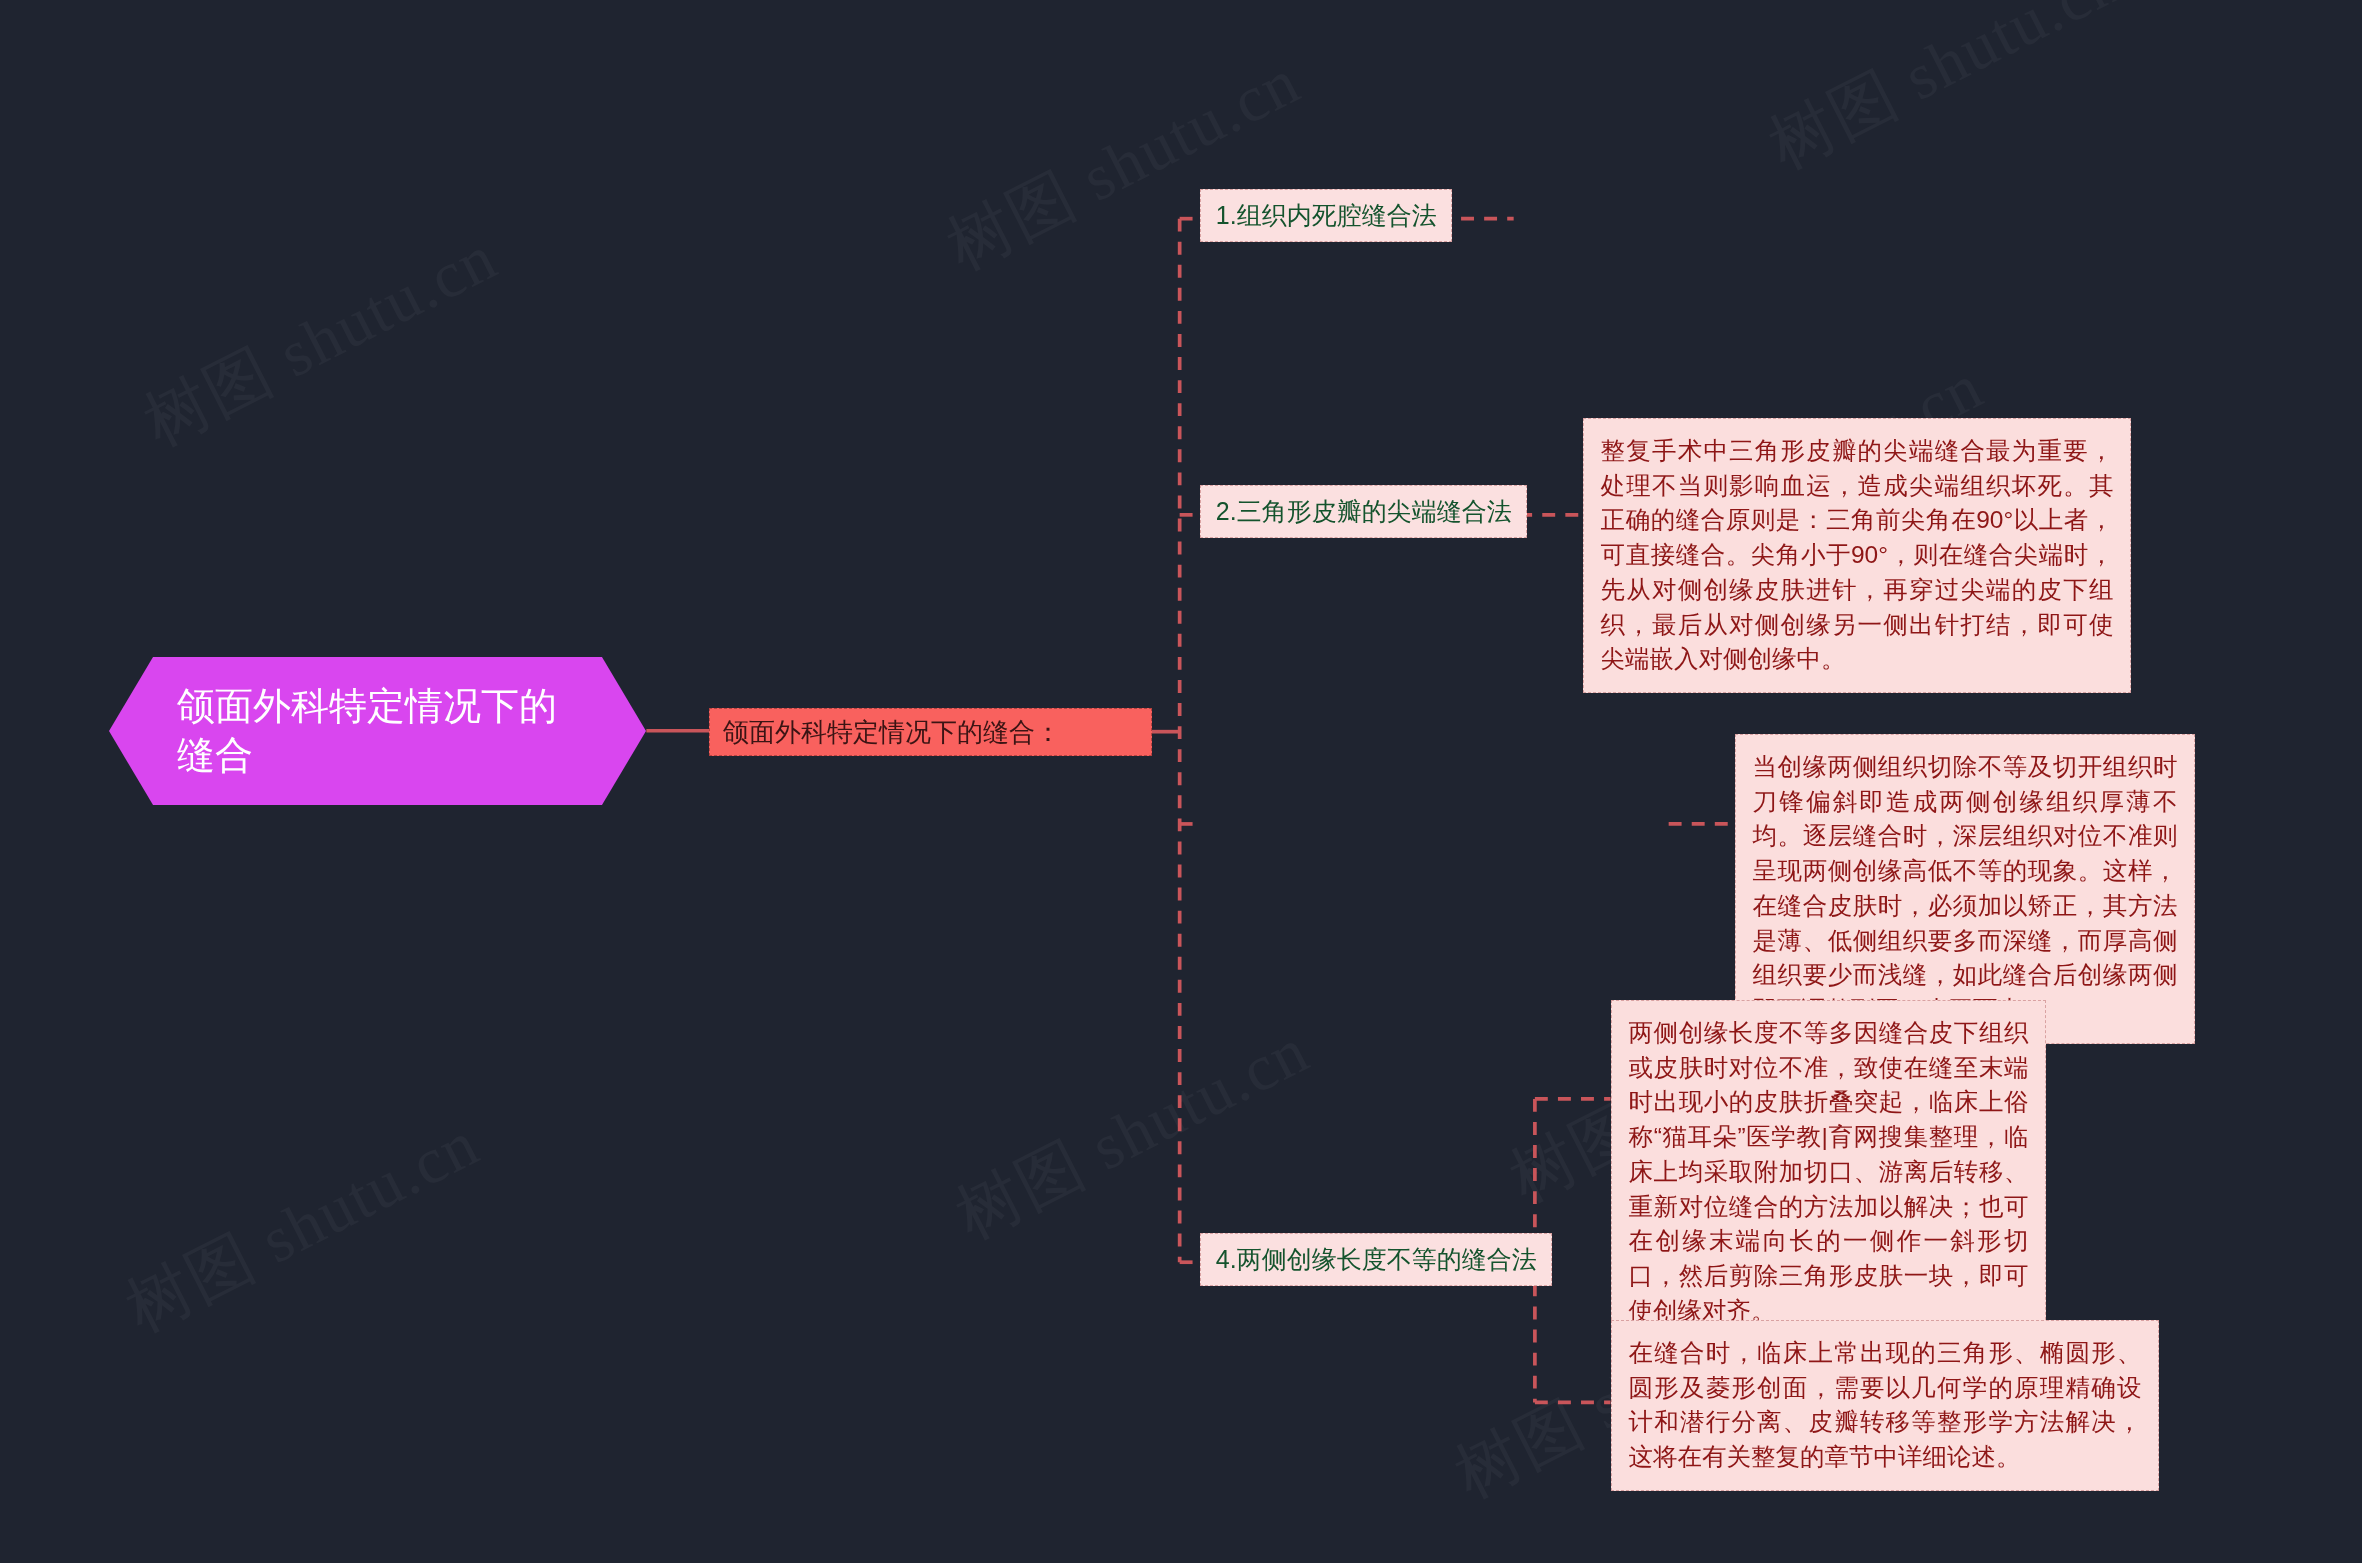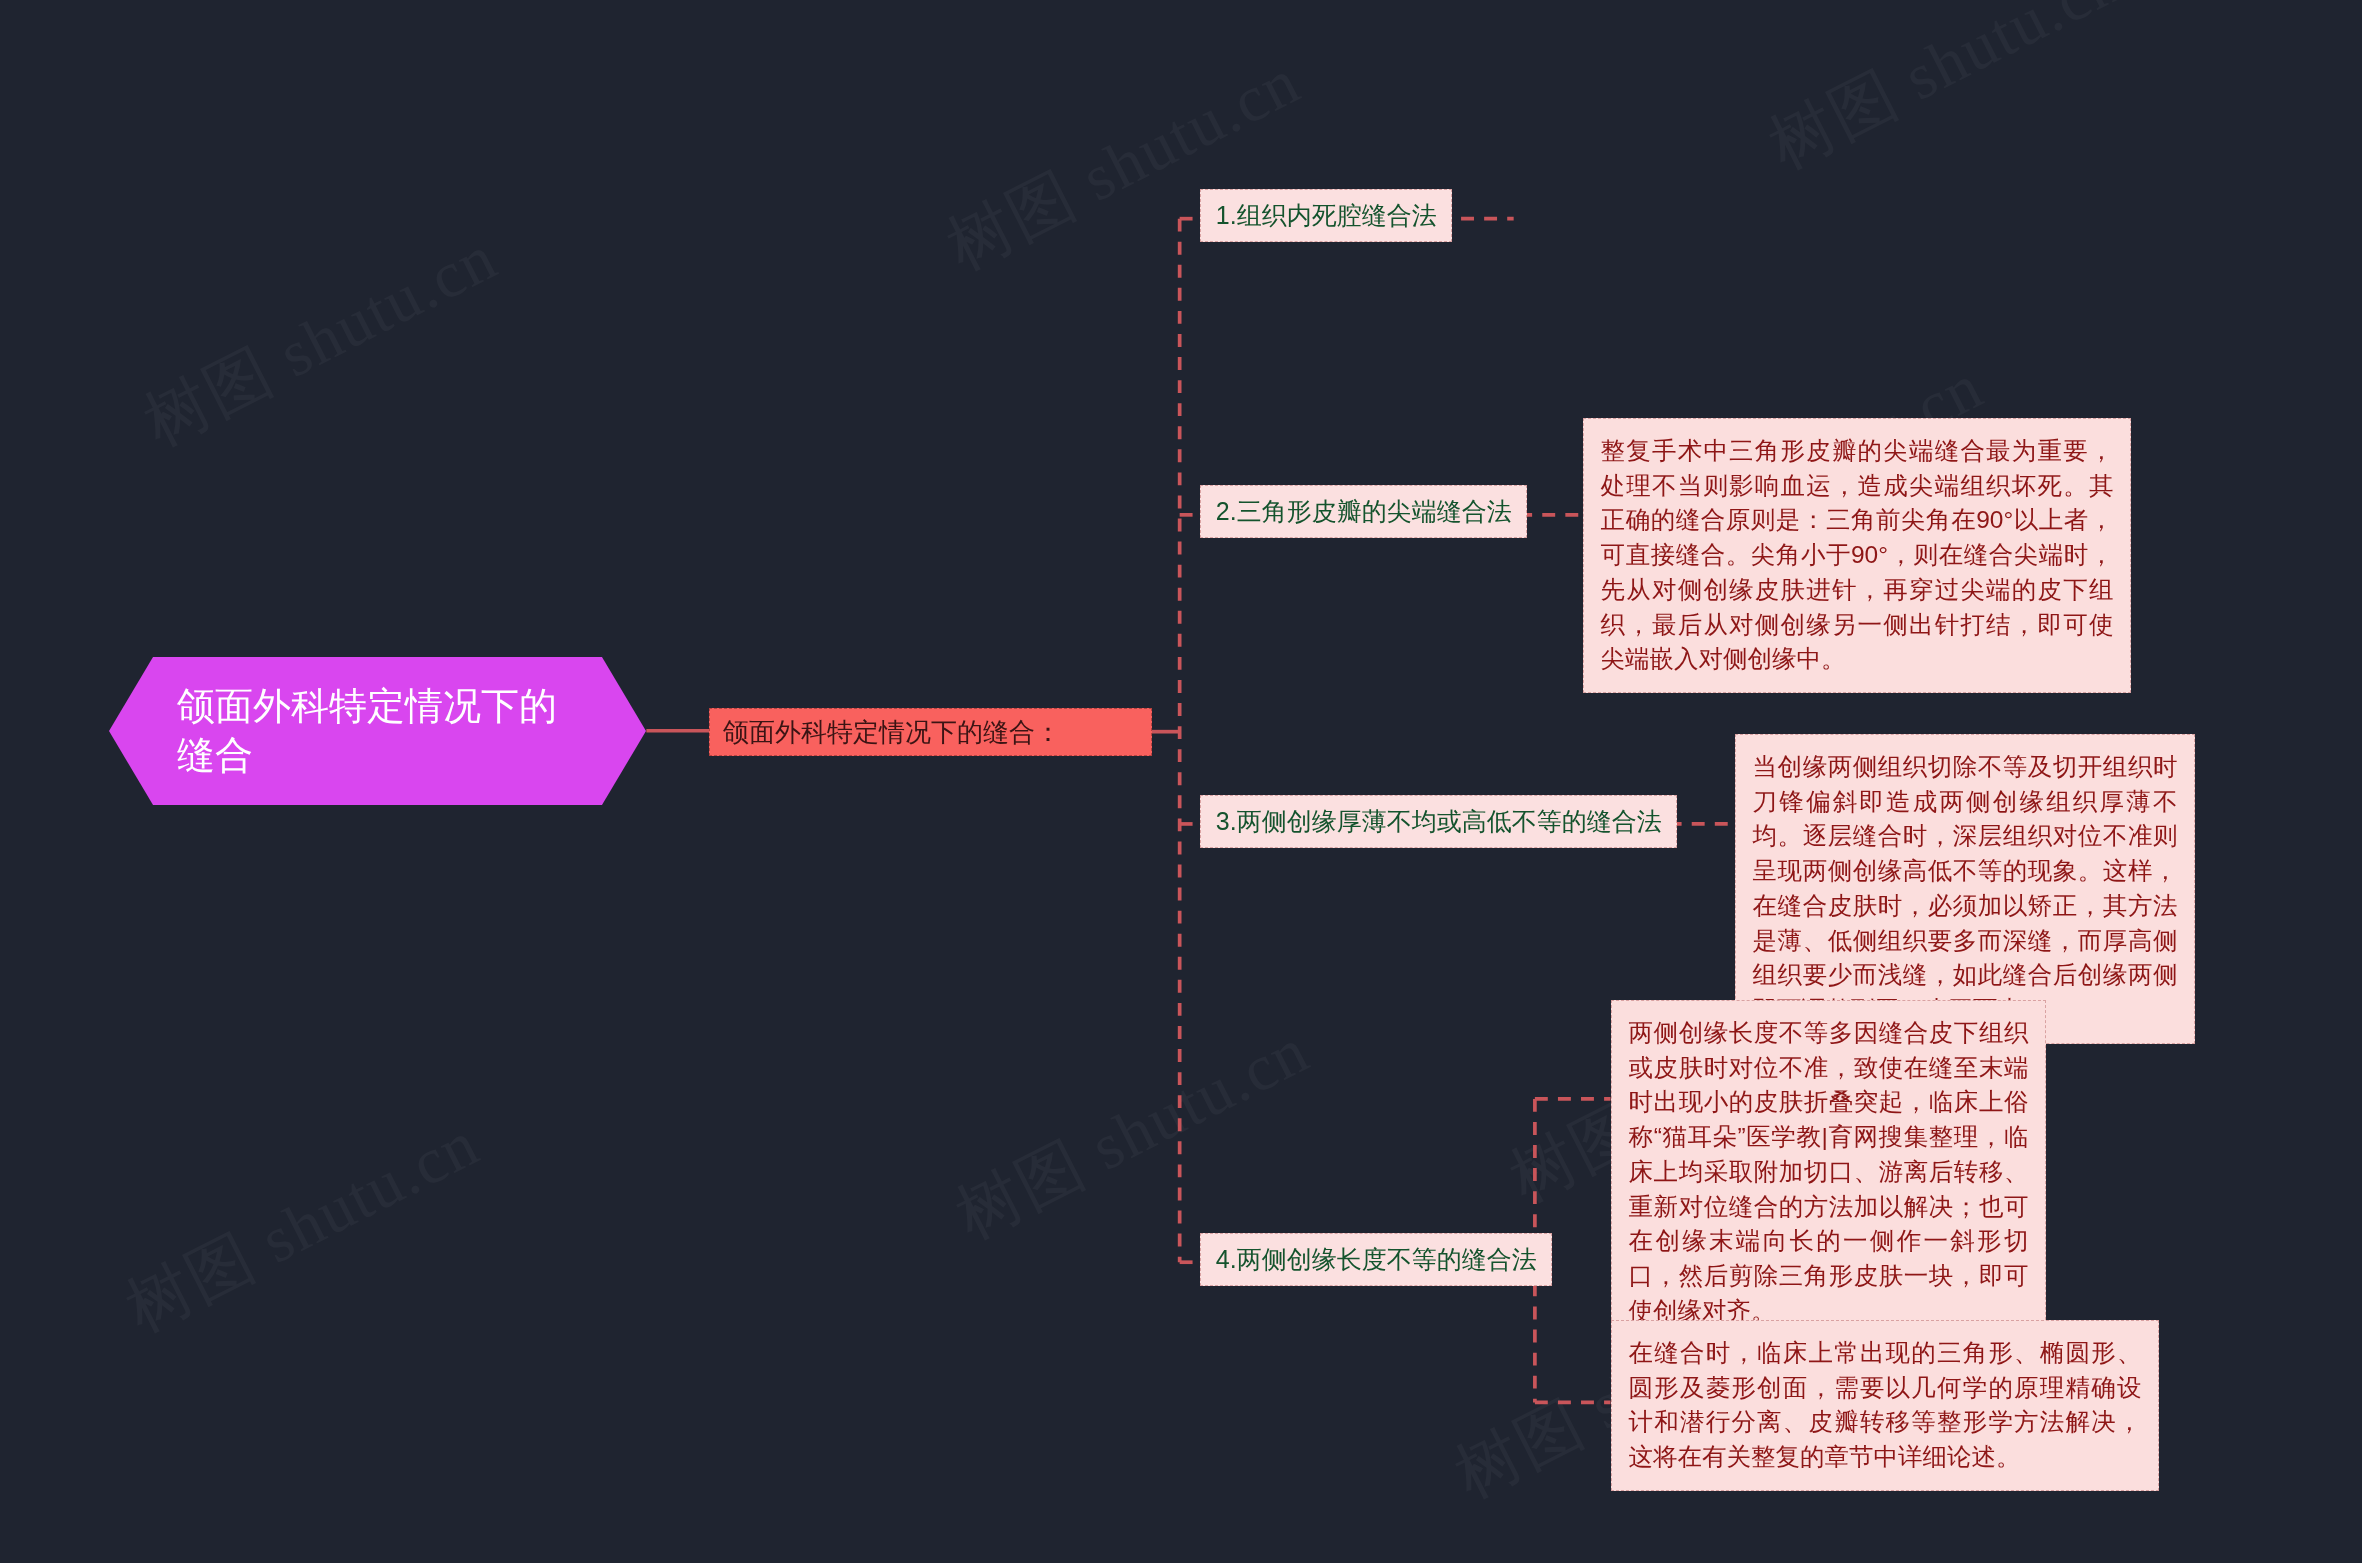--- a/index.html
+++ b/index.html
@@ -165,21 +165,20 @@
 <div id="canvas">
 
   <div class="node" id="root-node">颌面外科特定情况下的缝合</div>
 
   <div class="node" id="primary-node">颌面外科特定情况下的缝合：</div>
 
   <div class="node branch-node" id="branch-1">1.组织内死腔缝合法</div>
 
   <div class="node branch-node" id="branch-2">2.三角形皮瓣的尖端缝合法</div>
 
-  <div class="node branch-node" id="branch-3">3.两侧创缘厚薄不均或高低不等的缝合法</div>
 
   <div class="node branch-node" id="branch-4">4.两侧创缘长度不等的缝合法</div>
 
 
   <div class="node content-node" id="content-2">整复手术中三角形皮瓣的尖端缝合最为重要，处理不当则影响血运，造成尖端组织坏死。其正确的缝合原则是：三角前尖角在90°以上者，可直接缝合。尖角小于90°，则在缝合尖端时，先从对侧创缘皮肤进针，再穿过尖端的皮下组织，最后从对侧创缘另一侧出针打结，即可使尖端嵌入对侧创缘中。</div>
 
   <div class="node content-node" id="content-3">当创缘两侧组织切除不等及切开组织时刀锋偏斜即造成两侧创缘组织厚薄不均。逐层缝合时，深层组织对位不准则呈现两侧创缘高低不等的现象。这样，在缝合皮肤时，必须加以矫正，其方法是薄、低侧组织要多而深缝，而厚高侧组织要少而浅缝，如此缝合后创缘两侧即可调整到同一水平面上。</div>
 
   <div class="node content-node" id="content-4">两侧创缘长度不等多因缝合皮下组织或皮肤时对位不准，致使在缝至末端时出现小的皮肤折叠突起，临床上俗称“猫耳朵”医学教|育网搜集整理，临床上均采取附加切口、游离后转移、重新对位缝合的方法加以解决；也可在创缘末端向长的一侧作一斜形切口，然后剪除三角形皮肤一块，即可使创缘对齐。</div>
 

